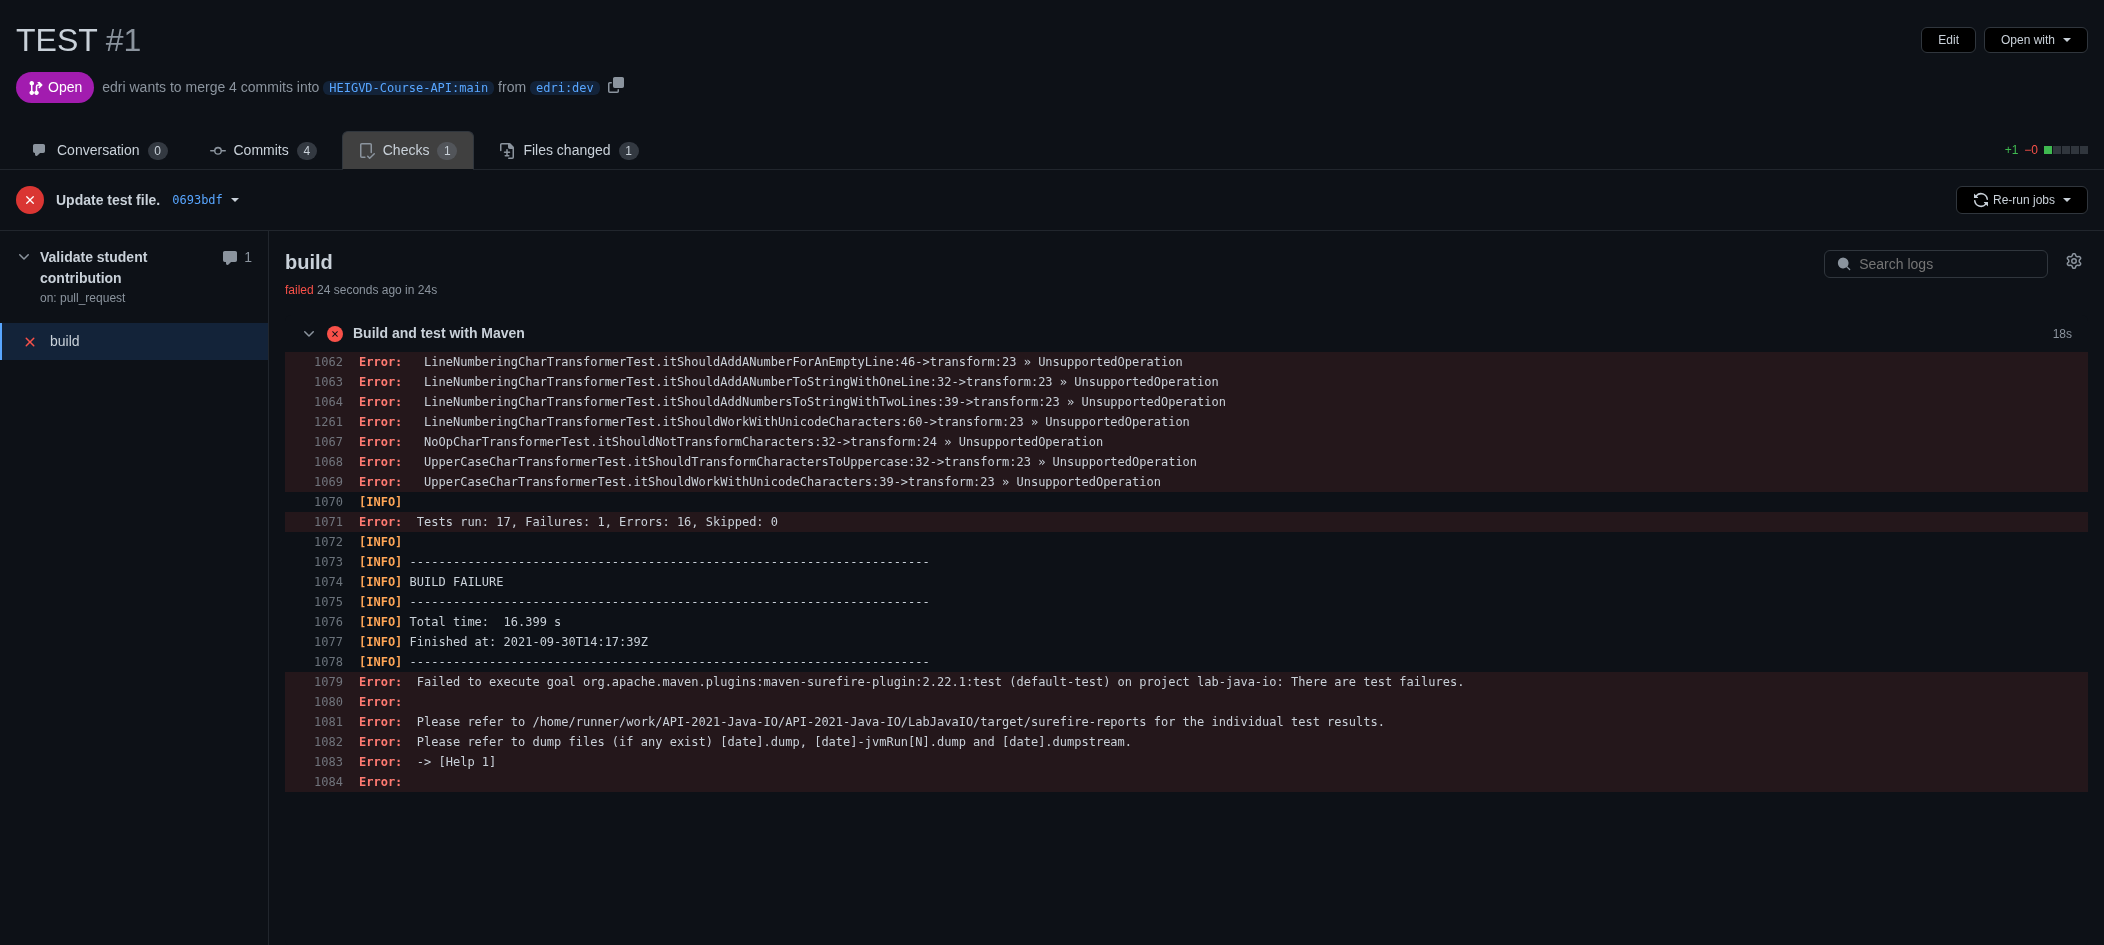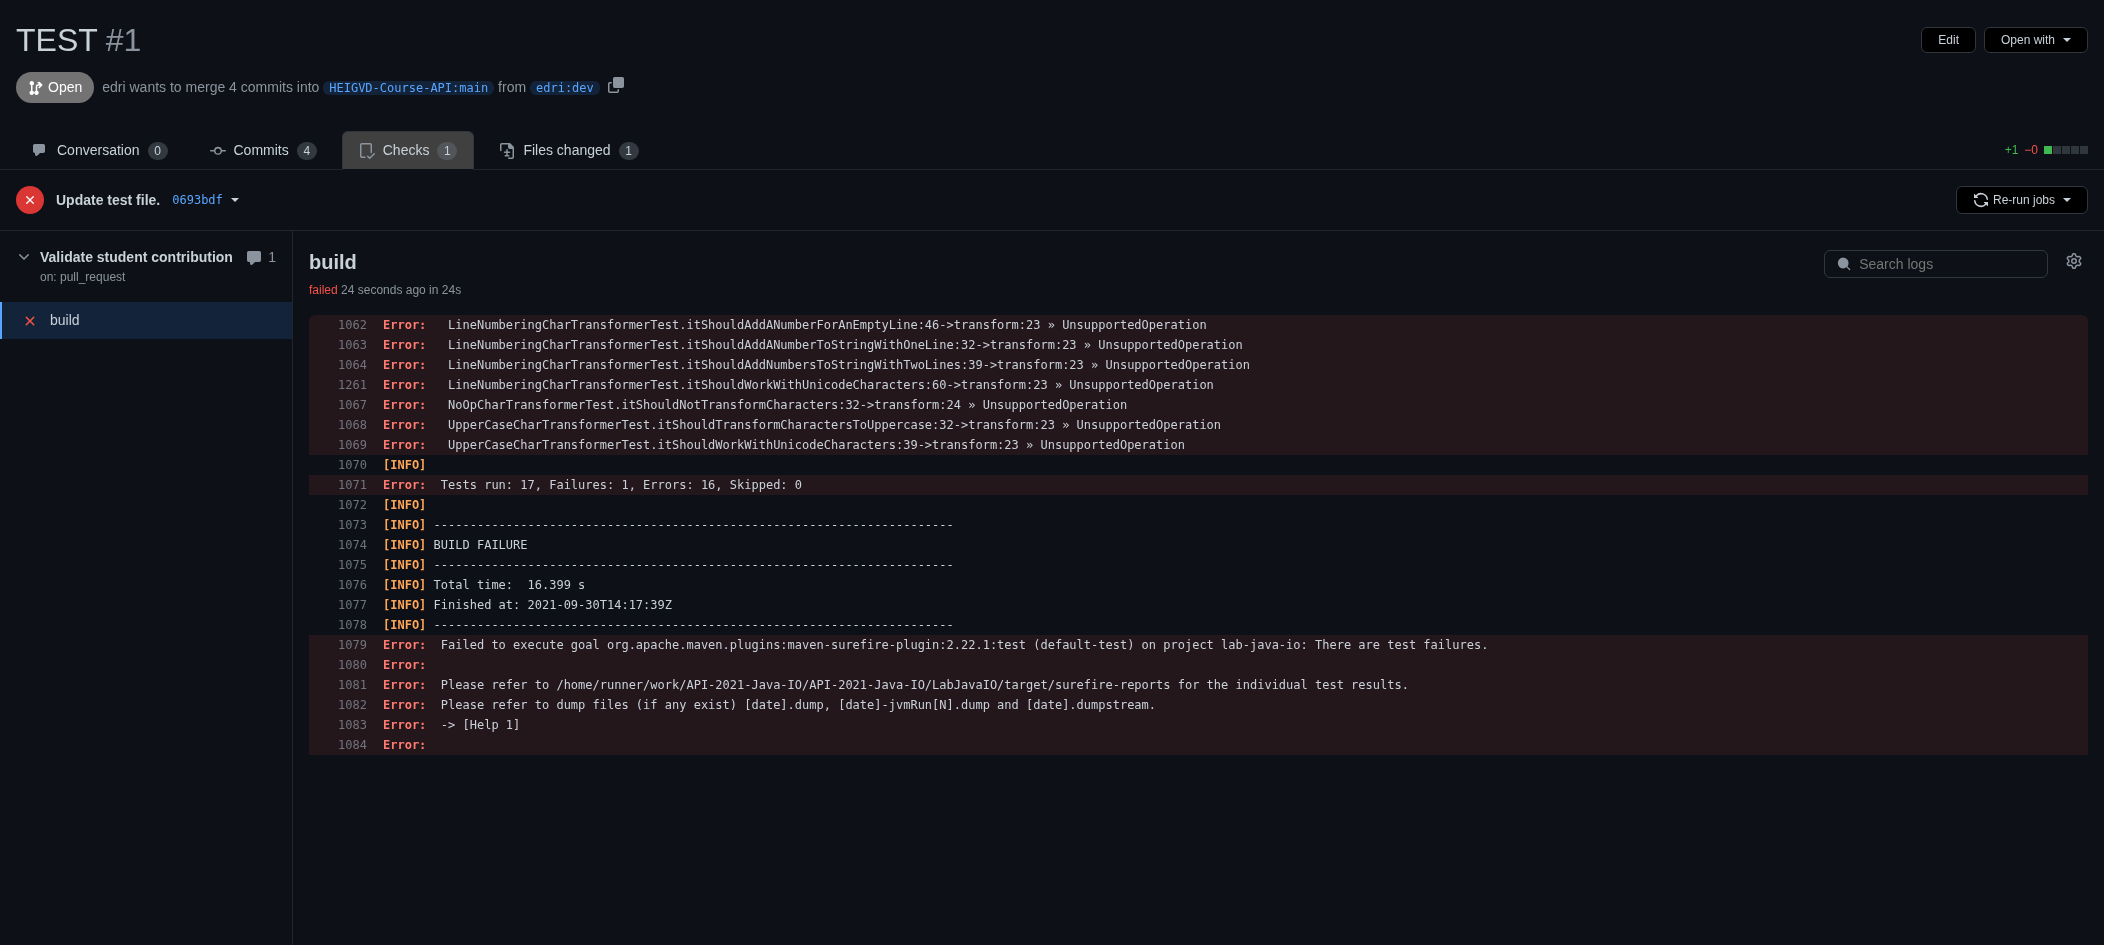--- a/index.html
+++ b/index.html
@@ -22,21 +22,21 @@
 .title-actions { display: flex; gap: 8px; }
 .btn {
   background: #000000; border: 1px solid #30363d; color: #c9d1d9;
   padding: 5px 16px; border-radius: 6px; font-size: 12px; font-weight: 500;
   cursor: pointer; display: inline-flex; align-items: center; gap: 4px;
 }
 .caret-down { width: 0; height: 0; border-left: 4px solid transparent; border-right: 4px solid transparent; border-top: 4px solid #c9d1d9; margin-left: 4px; }
 
 .meta-row { display: flex; align-items: center; gap: 8px; margin-bottom: 20px; }
 .state-badge {
-  background: #737373; color: #fff; padding: 5px 12px; border-radius: 2em;
+  background: #a21caf; color: #fff; padding: 5px 12px; border-radius: 2em;
   font-weight: 500; display: inline-flex; align-items: center; gap: 4px;
 }
 .meta-text { color: #8b949e; }
 .meta-text .author { color: #8b949e; font-weight: 500; }
 .branch-pill {
   background: rgba(56,139,253,0.15); color: #58a6ff; padding: 0 6px;
   border-radius: 6px; font-size: 12px;
 }
 .copy-icon { color: #8b949e; cursor: pointer; }
 
@@ -66,21 +66,21 @@
 .commit-left { display: flex; align-items: center; gap: 12px; }
 .status-fail-circle {
   width: 28px; height: 28px; background: #da3633; border-radius: 50%;
   display: flex; align-items: center; justify-content: center; color: #fff;
 }
 .commit-title { font-weight: 600; }
 .commit-sha { color: #58a6ff; font-size: 12px; cursor: pointer; display: inline-flex; align-items: center; gap: 4px; }
 
 
 .main { display: flex; height: calc(100vh - 230px); }
-.sidebar { width: 293px; border-right: 1px solid #21262d; flex-shrink: 0; }
+.sidebar { width: 269px; border-right: 1px solid #21262d; flex-shrink: 0; }
 .workflow-header { padding: 16px; display: flex; justify-content: space-between; align-items: flex-start; }
 .workflow-left { display: flex; gap: 8px; align-items: flex-start; }
 .chevron { color: #8b949e; cursor: pointer; padding-top: 2px; }
 .workflow-name { font-weight: 600; font-size: 14px; }
 .workflow-sub { color: #8b949e; font-size: 12px; }
 .annotation-btn { color: #8b949e; display: flex; align-items: center; gap: 6px; cursor: pointer; }
 .job-item {
   display: flex; align-items: center; gap: 12px; padding: 8px 16px 8px 20px;
   background: rgba(56,139,253,0.15); border-left: 2px solid #58a6ff; cursor: pointer;
 }
@@ -295,20 +295,34 @@
         </div>
         <span class="gear-btn">
           <svg width="16" height="16" viewBox="0 0 16 16" fill="currentColor">
               <path d="M8 0a8.2 8.2 0 0 1 .701.031C9.444.095 9.99.645 10.16 1.29l.288 1.107c.018.066.079.158.212.224.231.114.454.243.668.386.123.082.233.09.299.071l1.103-.303c.644-.176 1.392.021 1.82.63.27.385.506.792.704 1.218.315.675.111 1.422-.364 1.891l-.814.806c-.049.048-.098.147-.088.294.016.257.016.515 0 .772-.01.147.039.246.088.294l.814.806c.475.469.679 1.216.364 1.891a7.977 7.977 0 0 1-.704 1.217c-.428.61-1.176.807-1.82.63l-1.102-.302c-.067-.019-.177-.011-.3.071a5.909 5.909 0 0 1-.668.386c-.133.066-.194.158-.211.224l-.29 1.106c-.168.646-.715 1.196-1.458 1.26a8.006 8.006 0 0 1-1.402 0c-.743-.064-1.289-.614-1.458-1.26l-.289-1.106c-.018-.066-.079-.158-.212-.224a5.738 5.738 0 0 1-.668-.386c-.123-.082-.233-.09-.299-.071l-1.103.303c-.644.176-1.392-.021-1.82-.63a8.12 8.12 0 0 1-.704-1.218c-.315-.675-.111-1.422.363-1.891l.815-.806c.05-.048.098-.147.088-.294a6.214 6.214 0 0 1 0-.772c.01-.147-.038-.246-.088-.294l-.815-.806C.635 6.045.431 5.298.746 4.623a7.92 7.92 0 0 1 .704-1.217c.428-.61 1.176-.807 1.82-.63l1.102.302c.067.019.177.011.3-.071.214-.143.437-.272.668-.386.133-.066.194-.158.211-.224l.29-1.106C6.009.645 6.556.095 7.299.03 7.53.01 7.764 0 8 0Zm-.571 1.525c-.036.003-.108.036-.137.146l-.289 1.105c-.147.561-.549.967-.998 1.189-.173.086-.34.183-.5.29-.417.278-.97.423-1.529.27l-1.103-.303c-.109-.03-.175.016-.195.045-.22.312-.412.644-.573.99-.014.031-.021.11.059.19l.815.806c.411.406.562.957.53 1.456a4.709 4.709 0 0 0 0 .582c.32.499-.119 1.05-.53 1.456l-.815.806c-.081.08-.073.159-.059.19.162.346.353.677.573.989.02.03.085.076.195.046l1.102-.303c.56-.153 1.113-.008 1.53.27.161.107.328.204.501.29.447.222.85.629.997 1.189l.289 1.105c.029.109.101.143.137.146a6.6 6.6 0 0 0 1.142 0c.036-.003.108-.036.137-.146l.289-1.105c.147-.561.549-.967.998-1.189.173-.086.34-.183.5-.29.417-.278.97-.423 1.529-.27l1.103.303c.109.029.175-.016.195-.045.22-.313.411-.644.573-.99.014-.031.021-.11-.059-.19l-.815-.806c-.411-.406-.562-.957-.53-1.456a4.709 4.709 0 0 0 0-.582c-.032-.499.119-1.05.53-1.456l.815-.806c.081-.8.073-.159.059-.19a6.464 6.464 0 0 0-.573-.989c-.02-.03-.085-.076-.195-.046l-1.102.303c-.56.153-1.113.008-1.53-.27a4.44 4.44 0 0 0-.501-.29c-.447-.222-.85-.629-.997-1.189l-.289-1.105c-.029-.11-.101-.143-.137-.146a6.6 6.6 0 0 0-1.142 0ZM11 8a3 3 0 1 1-6 0 3 3 0 0 1 6 0ZM9.5 8a1.5 1.5 0 1 0-3.001.001A1.5 1.5 0 0 0 9.5 8Z"></path>
             </svg>
         </span>
       </div>
     </div>
 
     <div class="log-panel">
+      <div class="step-header">
+        <div class="step-left">
+          <svg width="16" height="16" viewBox="0 0 16 16" fill="#8b949e">
+              <path d="M12.78 5.22a.75.75 0 0 1 0 1.06l-4.25 4.25a.75.75 0 0 1-1.06 0L3.22 6.28a.75.75 0 0 1 1.06-1.06L8 8.94l3.72-3.72a.75.75 0 0 1 1.06 0Z"></path>
+            </svg>
+          <span class="fail-badge">
+            <svg width="10" height="10" viewBox="0 0 16 16" fill="currentColor">
+                <path d="M3.72 3.72a.75.75 0 0 1 1.06 0L8 6.94l3.22-3.22a.75.75 0 1 1 1.06 1.06L9.06 8l3.22 3.22a.75.75 0 1 1-1.06 1.06L8 9.06l-3.22 3.22a.75.75 0 0 1-1.06-1.06L6.94 8 3.72 4.78a.75.75 0 0 1 0-1.06Z"></path>
+              </svg>
+          </span>
+          <span class="step-name">Build and test with Maven</span>
+        </div>
+        <span class="step-time">18s</span>
+      </div>
       <div id="log-lines" class="mono">
           <div class="log-line err">
             <span class="log-num">1062</span>
             <span class="log-content"><span class="tag-error">Error:</span><span class="log-text">   LineNumberingCharTransformerTest.itShouldAddANumberForAnEmptyLine:46-&gt;transform:23 » UnsupportedOperation</span></span>
           </div>
           <div class="log-line err">
             <span class="log-num">1063</span>
             <span class="log-content"><span class="tag-error">Error:</span><span class="log-text">   LineNumberingCharTransformerTest.itShouldAddANumberToStringWithOneLine:32-&gt;transform:23 » UnsupportedOperation</span></span>
           </div>
           <div class="log-line err">

